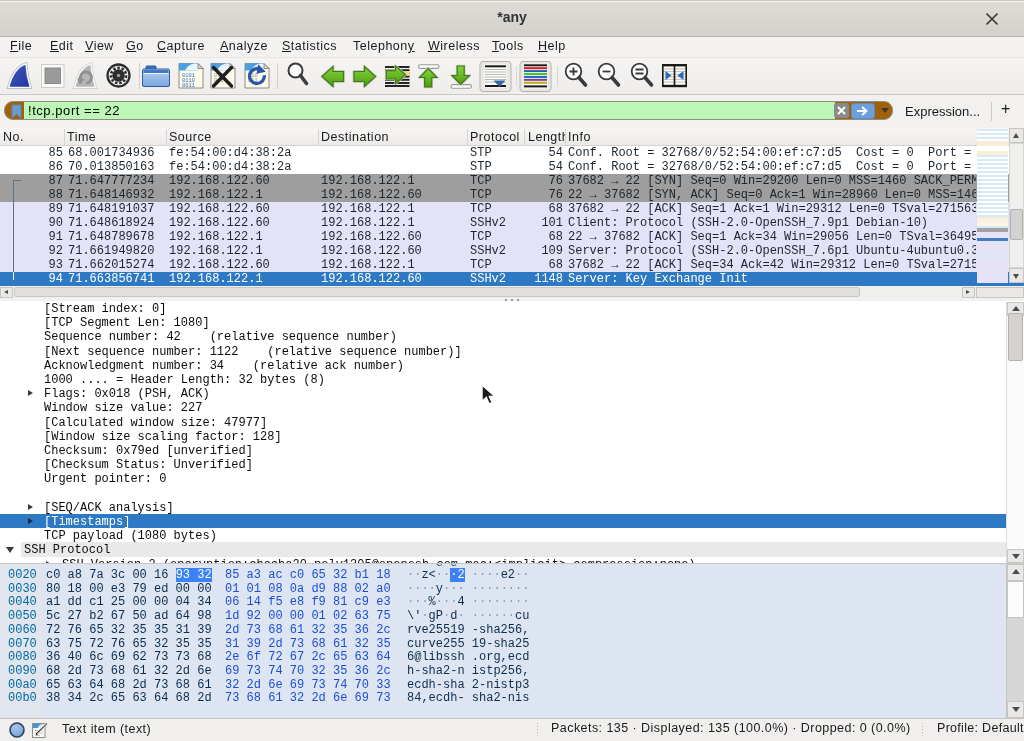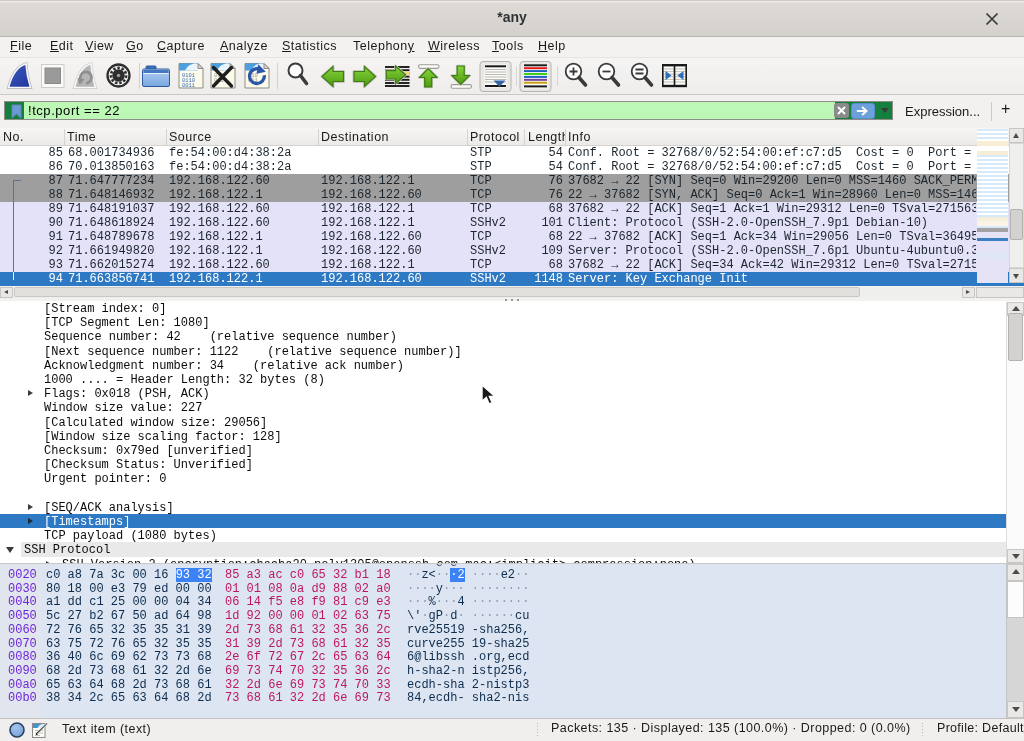--- a/index.html
+++ b/index.html
@@ -15,21 +15,21 @@
 #closex { left:982px; top:9px; width:20px; height:20px; }
 
 #menubar { left:0; top:37px; width:1024px; height:21px; background:#f3f2f0; border-bottom:1px solid #e7e5e2; }
 .mi { position:absolute; top:2px; font-size:12.5px; color:#1a1a1a; letter-spacing:0.5px; }
 
 #toolbar { left:0; top:58px; width:1024px; height:37px;
   background:linear-gradient(#f5f4f2,#eeedeb); border-bottom:1px solid #cbc9c5; }
 
 #filterbar { left:0; top:95px; width:1024px; height:33px; background:#f2f1ef; }
 #filterbox { left:4px; top:6px; width:889px; height:19px; border:1px solid #8e8c88;
-  border-radius:0; background:#15803d; overflow:hidden; }
+  border-radius:9px; background:#a16207; overflow:hidden; }
 #filtergreen { left:19px; top:0; width:811px; bottom:0; background:#bcf7b6; }
 #filtertext { left:23px; top:1px; font-size:13px; color:#000; letter-spacing:0.55px; }
 #fxbtn { left:834px; top:8px; width:15px; height:15px; background:#8a8a8a; border-radius:3px; }
 #fabtn { left:851px; top:8px; width:24px; height:16px; background:#6ca0dc; border-radius:3px; border:1px solid #5a8cc8; }
 #fexp { left:905px; top:9px; font-size:13px; color:#1a1a1a; }
 #fsep { left:991px; top:7px; width:1px; height:19px; background:#cccac6; }
 #fplus { left:1001px; top:5px; font-size:16px; color:#1a1a1a; }
 
 #plheader { left:0; top:128px; width:1024px; height:18px;
   background:linear-gradient(#f7f6f5,#eceae8); border-bottom:1px solid #d5d3d0; }
@@ -60,23 +60,23 @@
 .dline { position:absolute; left:0; width:1006px; height:14.2px; white-space:pre; }
 .dtxt { position:absolute; top:1px; }
 .tri { position:absolute; width:0; height:0; }
 .tri-r { border-left:5.5px solid #3b3b3b; border-top:3.8px solid transparent; border-bottom:3.8px solid transparent; }
 .tri-d { border-top:6px solid #3b3b3b; border-left:4px solid transparent; border-right:4px solid transparent; }
 #dvsb { left:1006px; top:302px; width:18px; height:261px; background:#fbfbfb; border-left:1px solid #dcdcdc; }
 
 #hexpane { left:0; top:563px; width:1024px; height:155px; background:#dce5f1; overflow:hidden;
   border-top:1px solid #c8c8c8; font-family:"Liberation Mono", monospace; font-size:12px; }
 .xrow { position:absolute; left:0; width:1006px; height:13.7px; white-space:pre; }
-.xoff { position:absolute; left:8px; color:#6d28d9; }
+.xoff { position:absolute; left:8px; color:#0369a1; }
 .xh1 { position:absolute; left:46px; color:#0d2c4e; }
-.xh2 { position:absolute; left:225px; color:#be185d; }
+.xh2 { position:absolute; left:225px; color:#1d4ed8; }
 .xa { position:absolute; left:407px; color:#0d2c4e; }
 .xa i { font-style:normal; color:#8d9bb0; }
 .xa .xsel i { color:#fff; }
 .xsel { background:#3b82f6; color:#fff; }
 #xvsb { left:1006px; top:564px; width:18px; height:154px; background:#d6d6d6; border-left:1px solid #c4c4c4; }
 
 #statusbar { left:0; top:718px; width:1024px; height:23px; background:#f0efed; border-top:1px solid #c5c3c0; }
 #stext { left:62px; top:3px; font-size:12.5px; color:#1a1a1a; letter-spacing:0.45px; }
 #spkts { left:551px; top:721px; font-size:12.5px; color:#1a1a1a; letter-spacing:0.45px; white-space:nowrap; }
 #sprof { left:937px; top:721px; font-size:12.5px; color:#1a1a1a; letter-spacing:0.3px; white-space:nowrap; }
@@ -351,21 +351,21 @@
 
 <div class="abs" id="details">
 <div class="dline" style="top:0px"><span class="dtxt" style="left:44px">[Stream index: 0]</span></div>
 <div class="dline" style="top:14.2px"><span class="dtxt" style="left:44px">[TCP Segment Len: 1080]</span></div>
 <div class="dline" style="top:28.4px"><span class="dtxt" style="left:44px">Sequence number: 42    (relative sequence number)</span></div>
 <div class="dline" style="top:42.6px"><span class="dtxt" style="left:44px">[Next sequence number: 1122    (relative sequence number)]</span></div>
 <div class="dline" style="top:56.8px"><span class="dtxt" style="left:44px">Acknowledgment number: 34    (relative ack number)</span></div>
 <div class="dline" style="top:71px"><span class="dtxt" style="left:44px">1000 .... = Header Length: 32 bytes (8)</span></div>
 <div class="dline" style="top:85.2px"><span class="tri tri-r" style="left:28px;top:4px"></span><span class="dtxt" style="left:44px">Flags: 0x018 (PSH, ACK)</span></div>
 <div class="dline" style="top:99.4px"><span class="dtxt" style="left:44px">Window size value: 227</span></div>
-<div class="dline" style="top:113.6px"><span class="dtxt" style="left:44px">[Calculated window size: 29056]</span></div>
+<div class="dline" style="top:113.6px"><span class="dtxt" style="left:44px">[Calculated window size: 47977]</span></div>
 <div class="dline" style="top:127.8px"><span class="dtxt" style="left:44px">[Window size scaling factor: 128]</span></div>
 <div class="dline" style="top:142px"><span class="dtxt" style="left:44px">Checksum: 0x79ed [unverified]</span></div>
 <div class="dline" style="top:156.2px"><span class="dtxt" style="left:44px">[Checksum Status: Unverified]</span></div>
 <div class="dline" style="top:170.4px"><span class="dtxt" style="left:44px">Urgent pointer: 0</span></div>
 <div class="dline" style="top:213px;background:#2e79c3;color:#fff"><span class="tri tri-r" style="left:28px;top:4px;border-left-color:#1a2a36"></span><span class="dtxt" style="left:44px">[Timestamps]</span></div>
 <div class="dline" style="top:198.8px"><span class="tri tri-r" style="left:28px;top:4px"></span><span class="dtxt" style="left:44px">[SEQ/ACK analysis]</span></div>
 <div class="dline" style="top:227.2px"><span class="dtxt" style="left:44px">TCP payload (1080 bytes)</span></div>
 <div class="dline" style="top:241.4px"><div class="abs" style="left:21px;top:0;right:0;bottom:0;background:#e9e9e9"></div><span class="tri tri-d" style="left:6px;top:5px"></span><span class="dtxt" style="left:24px">SSH Protocol</span></div>
 <div class="dline" style="top:255.6px"><span class="tri tri-r" style="left:46px;top:4px"></span><span class="dtxt" style="left:62px">SSH Version 2 (encryption:chacha20-poly1305@openssh.com mac:&lt;implicit&gt; compression:none)</span></div>
 </div>

